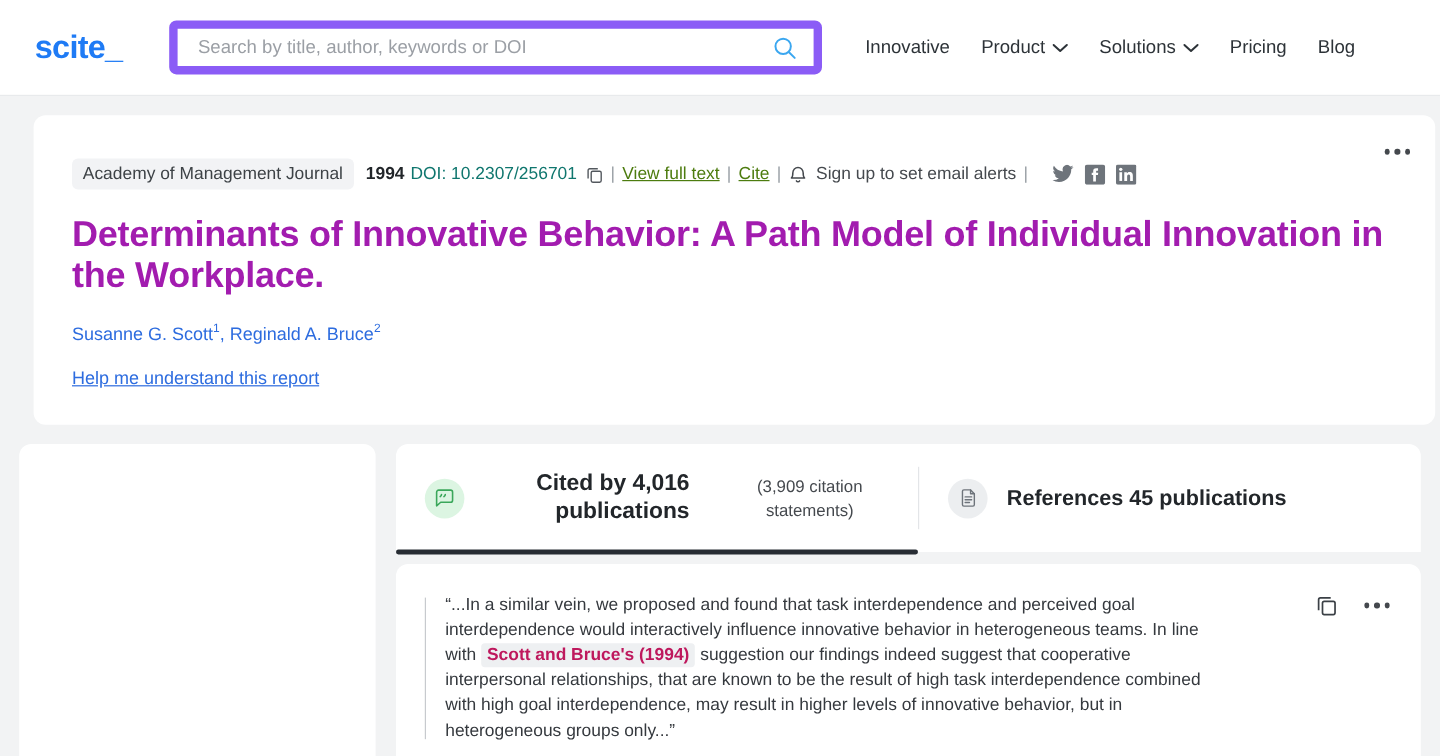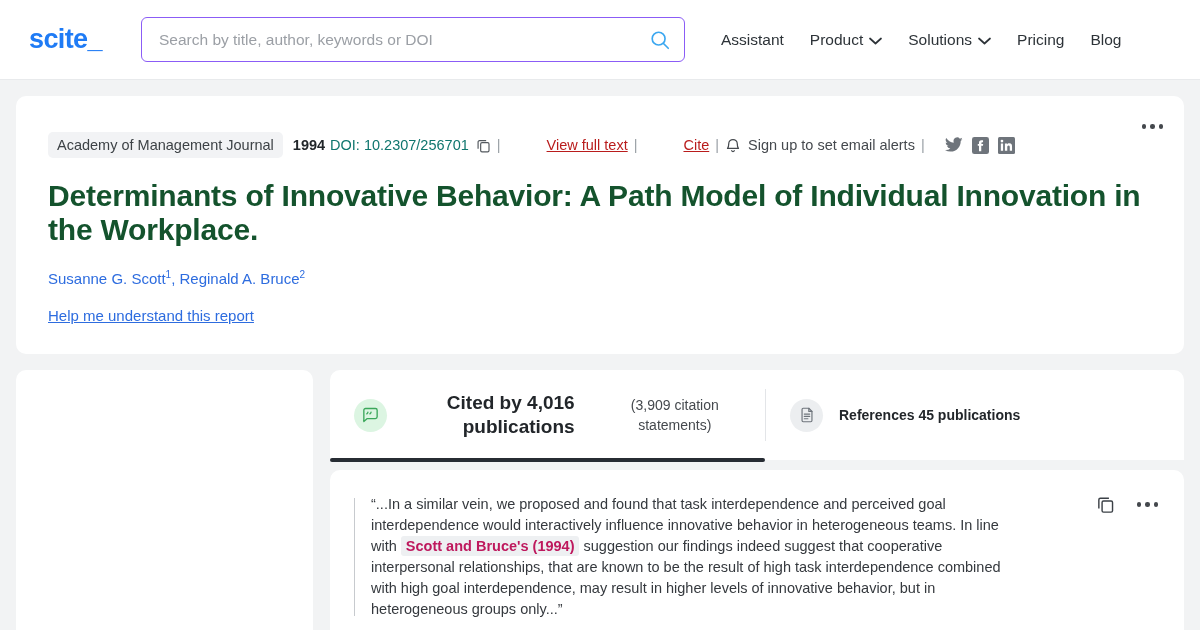--- a/index.html
+++ b/index.html
@@ -19,21 +19,21 @@
     padding: 0 24px 0 29px;
     border-bottom: 1px solid #e8eaec;
   }
   .logo {
     font-size: 27px; font-weight: 700; letter-spacing: -0.6px;
     color: #1f7bf5; user-select: none; text-align: center;
   }
   .search-wrap {
     margin-left: 39px;
     width: 544px; height: 45px;
-    border: 1px solid #8b5cf6; border-radius: 6px;
+    border: 7px solid #8b5cf6; border-radius: 6px;
     background: #fff;
     display: flex; align-items: center;
     padding: 0 13px 0 17px;
   }
   .search-input {
     flex: 1; border: none; outline: none;
     font-family: "Liberation Sans", sans-serif;
     font-size: 15.5px; color: #3c4043; background: transparent;
   }
   .search-input::placeholder { color: #9b9fa5; }
@@ -41,50 +41,49 @@
   .nav-links { display: flex; align-items: center; margin-left: 23px; }
   .nav-link {
     font-size: 15.5px; color: #2d3338; padding: 0 13px;
     display: flex; align-items: center; gap: 6px;
     cursor: pointer; white-space: nowrap;
   }
   .chev { display: block; }
 
   
   .paper-card {
-    position: absolute; left: 16px; top: 96px;
+    position: absolute; left: 28px; top: 96px;
     width: 1168px; height: 258px;
     background: #fff; border-radius: 10px;
   }
   .meta-row {
     display: flex; align-items: center;
     margin: 36px 0 0 32px; height: 26px;
     font-size: 14.5px; color: #45494e;
   }
   .journal-pill {
     background: #f2f3f5; border-radius: 5px;
     padding: 5px 9px; font-size: 14.5px; color: #3d4246;
     margin-right: 10px; white-space: nowrap;
   }
   .year { font-weight: 700; color: #22262a; margin-right: 5px; }
   .doi { color: #0f766e; margin-right: 7px; white-space: nowrap; }
   .sep { color: #9aa0a6; margin: 0 6px; }
   .m-link {
-    color: #b91c1c; text-decoration: underline; cursor: pointer;
+    color: #4d7c0f; text-decoration: underline; cursor: pointer;
     white-space: nowrap;
-    margin-left: 40px;
   }
   .alerts { color: #45494e; white-space: nowrap; }
   .soc { display: flex; align-items: center; gap: 9px; margin-left: 14px; }
   .icon-btn { cursor: pointer; display: flex; align-items: center; }
 
   .paper-title {
     margin: 21px 32px 0 32px;
     font-size: 30px; line-height: 34px;
-    font-weight: 700; color: #14532d; letter-spacing: -0.2px;
+    font-weight: 700; color: #a21caf; letter-spacing: -0.2px;
     max-width: 1110px;
   }
   .authors {
     margin: 22px 0 0 32px;
     font-size: 15px; color: #2d6cdf;
   }
   .authors sup { font-size: 10px; }
   .author { cursor: pointer; }
   .help-link {
     display: inline-block; margin: 20px 0 0 32px;
@@ -127,21 +126,21 @@
   .tab-icon-green { background: #dcf5e2; }
   .tab-icon-gray  { background: #eceef0; }
   .tab-title {
     font-size: 19px; font-weight: 700; color: #22262a; line-height: 24px;
     text-align: right; width: 175px;
   }
   .tab-sub {
     font-size: 14px; color: #45494e; line-height: 20px;
     text-align: center; width: 135px; margin-left: 18px;
   }
-  .tab-ref-title { font-size: 14px; font-weight: 700; color: #22262a; white-space: nowrap; }
+  .tab-ref-title { font-size: 18px; font-weight: 700; color: #22262a; white-space: nowrap; }
 
   
   .cite-card {
     position: absolute; left: 330px; top: 470px;
     width: 854px; height: 180px;
     background: #fff; border-radius: 10px;
     padding: 24px 28px 0 24px;
   }
   .quote-wrap { display: flex; }
   .quote-bar { width: 1px; background: #c7cace; flex: none; margin: 4px 16px 4px 0; }
@@ -169,21 +168,21 @@
     <span class="search-icon">
       <svg width="22" height="22" viewBox="0 0 24 24" fill="none" stroke="#3ba7f0" stroke-width="1.8">
         <circle cx="10.5" cy="10.5" r="7"></circle>
         <line x1="15.8" y1="15.8" x2="21" y2="21" stroke-linecap="round"></line>
       </svg>
     </span>
   </div>
 
   <div class="nav-links">
     <div class="nav-link">
-      <span>Assistant</span>
+      <span>Innovative</span>
     </div>
     <div class="nav-link">
       <span>Product</span>
       <span class="chev">
         <svg width="13" height="8" viewBox="0 0 13 8" fill="none" stroke="#2d3338" stroke-width="1.7" stroke-linecap="round" stroke-linejoin="round">
             <polyline points="1,1.5 6.5,6.5 12,1.5"></polyline>
           </svg>
       </span>
     </div>
     <div class="nav-link">

